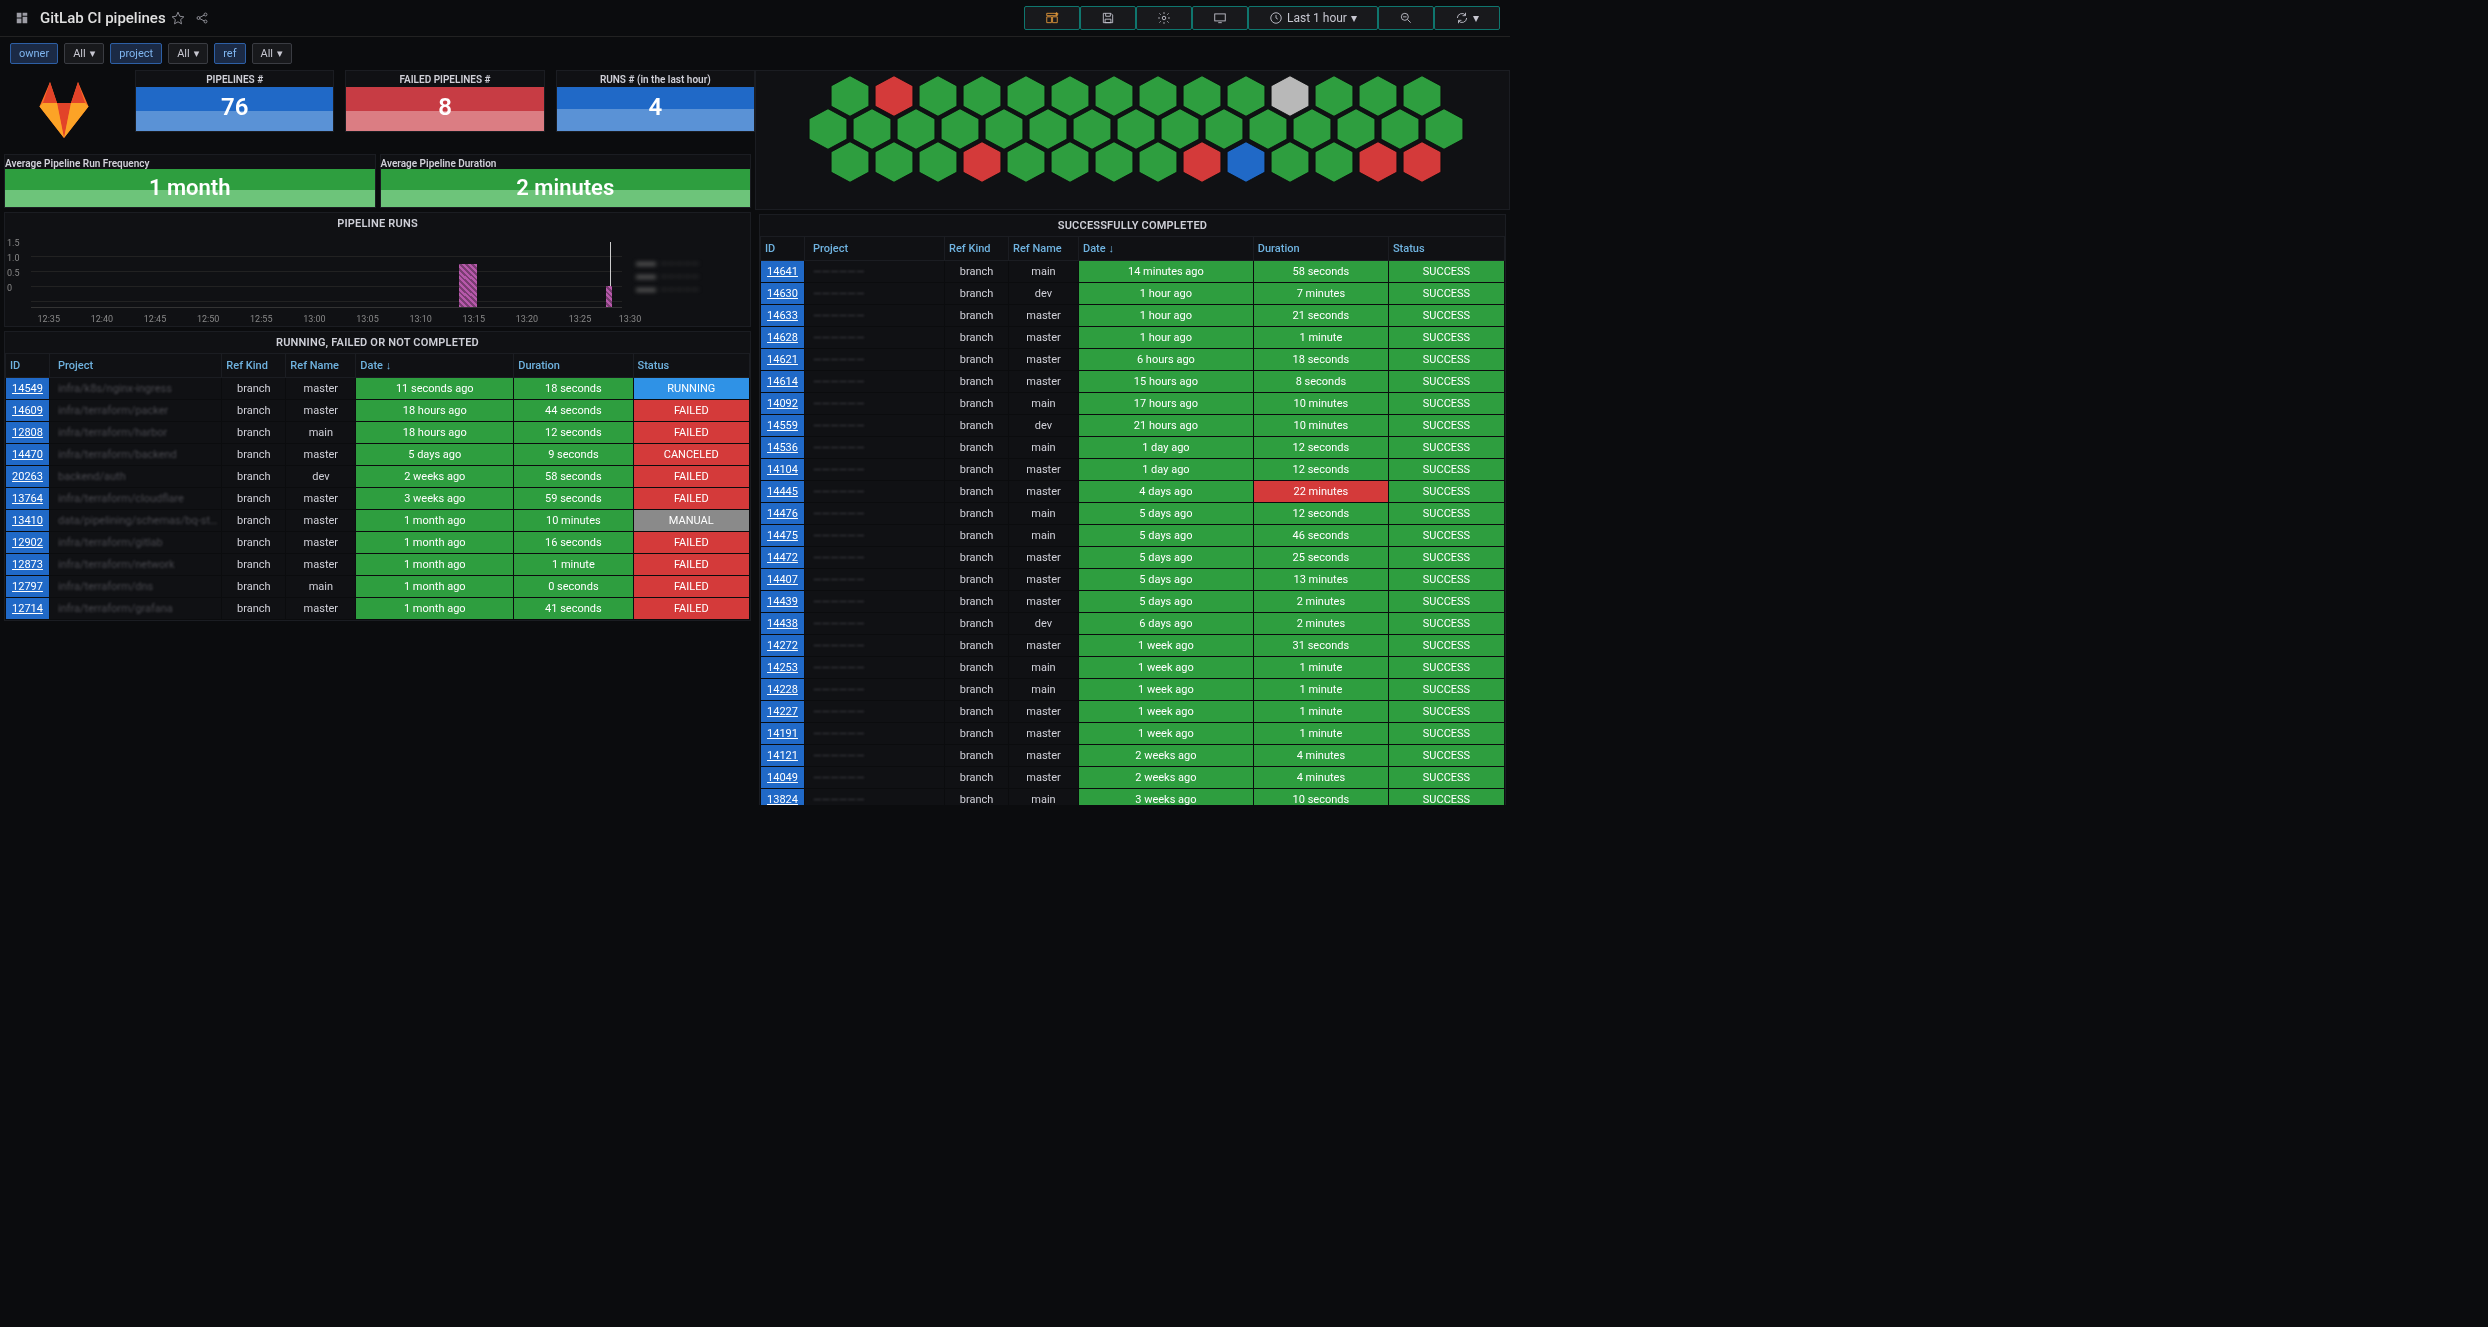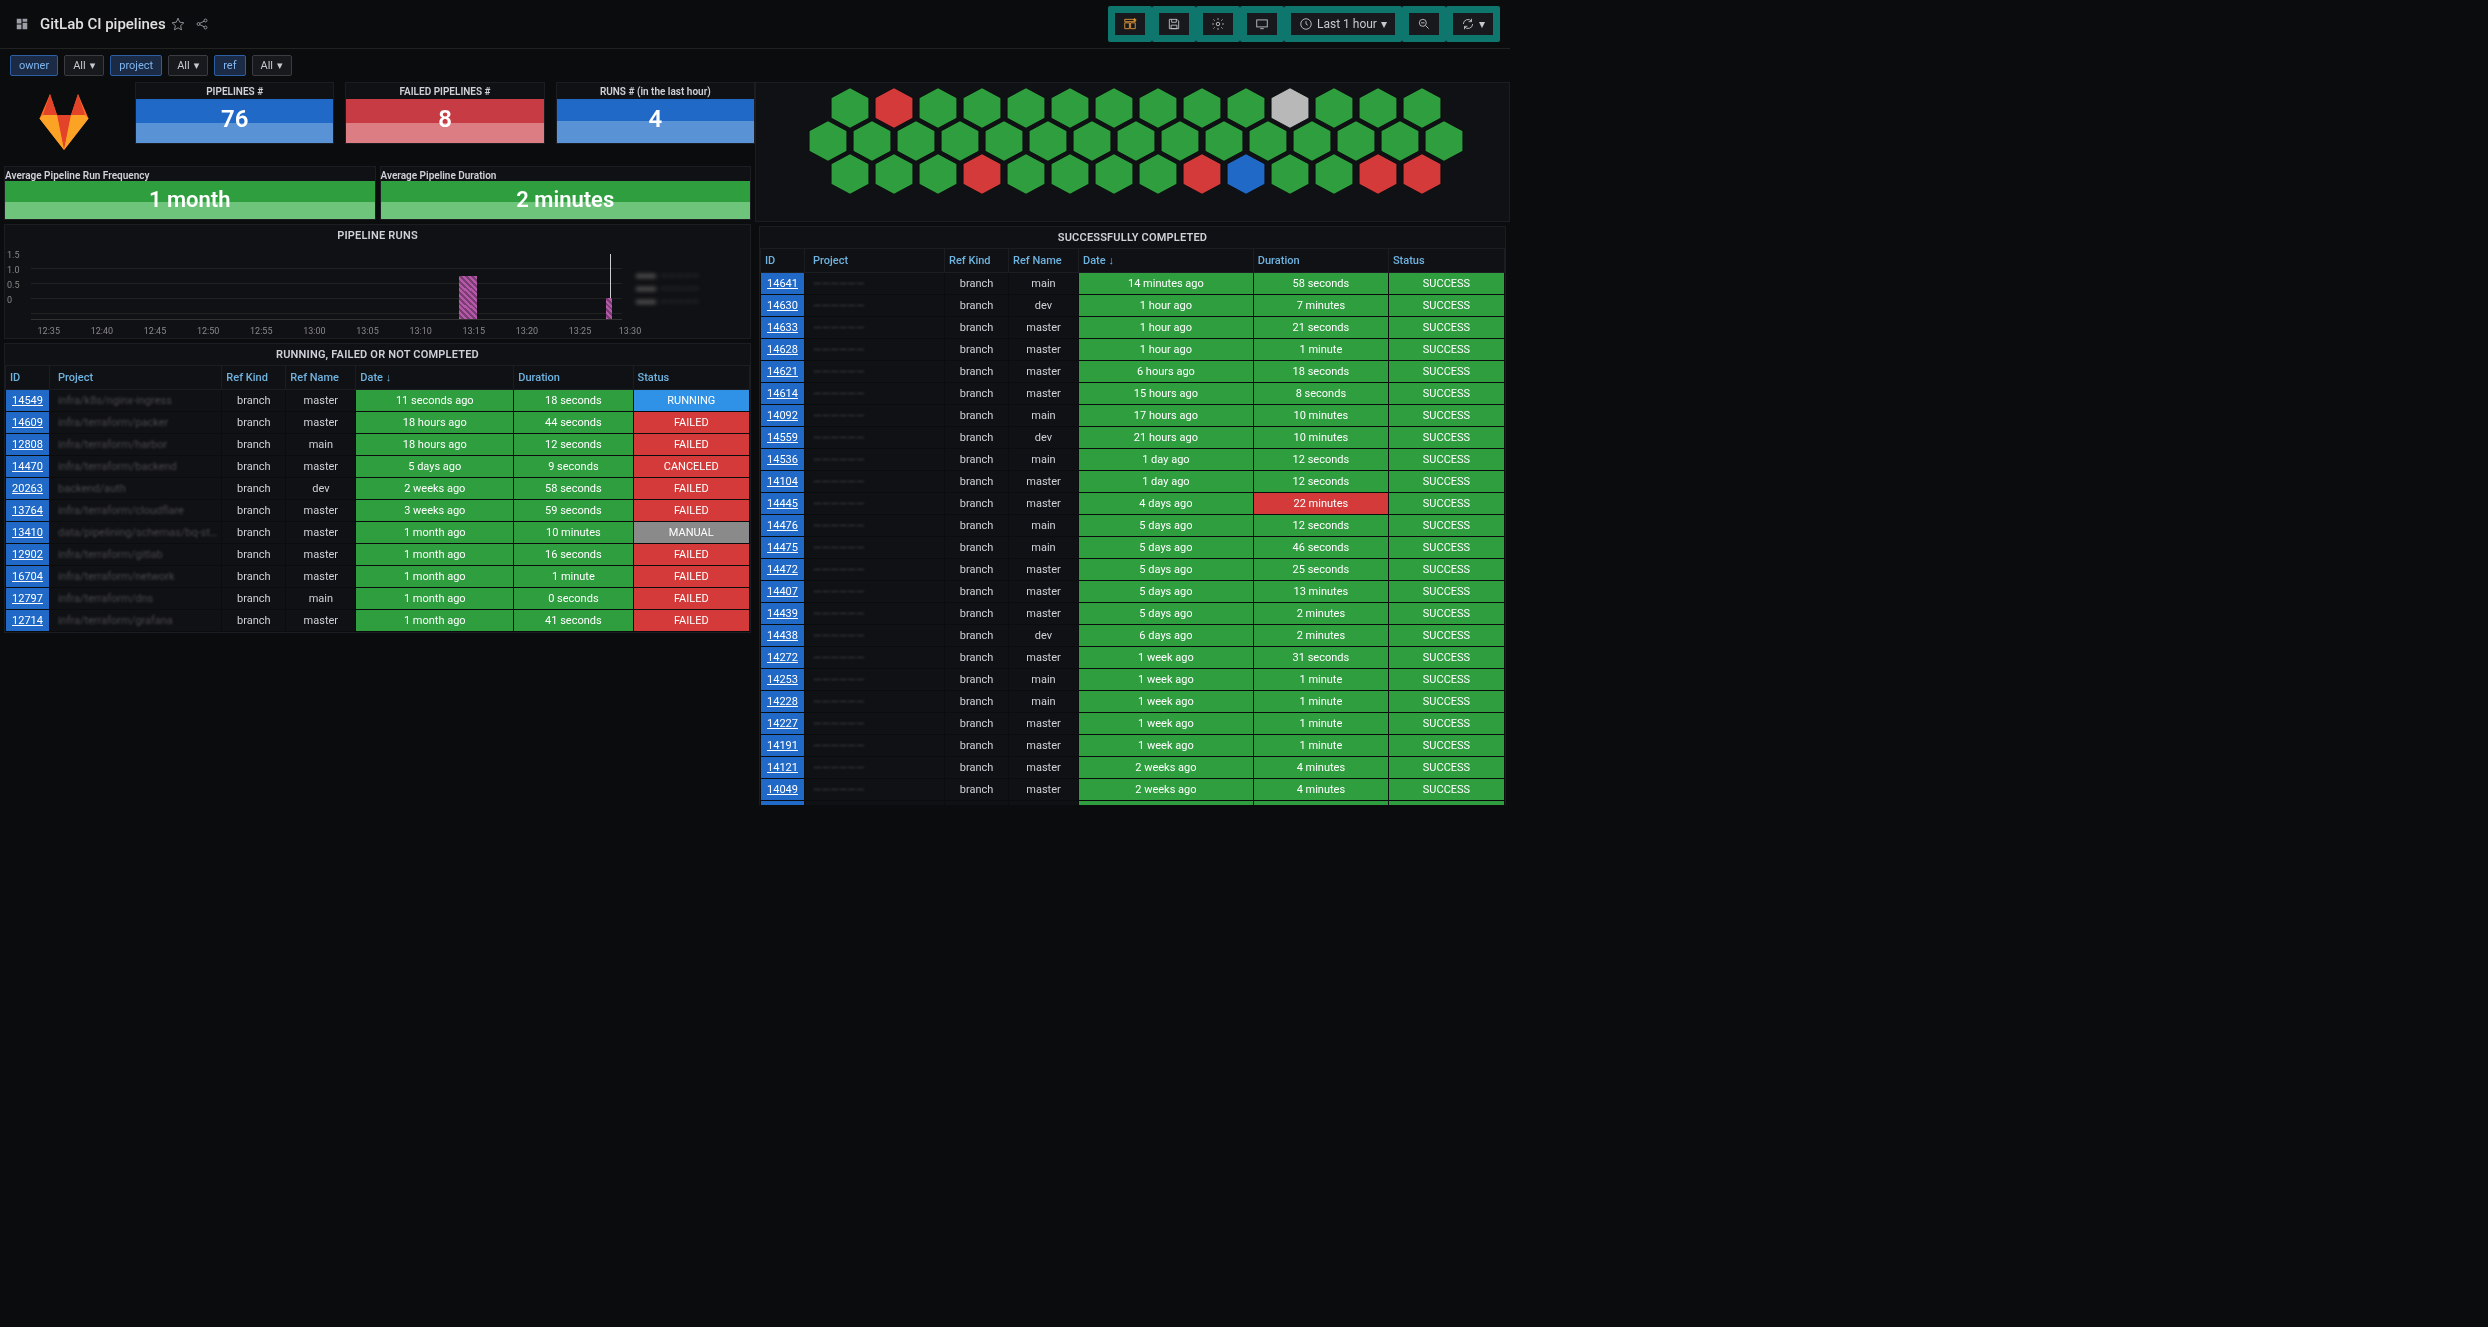--- a/index.html
+++ b/index.html
@@ -3,21 +3,21 @@
 <meta charset="utf-8">
 <style>
 *{box-sizing:border-box;margin:0;padding:0;font-family:Roboto,Helvetica,Arial,sans-serif}
 body{background:#0b0c0e;color:#ccccdc;font-size:12px;width:1510px;height:805px;overflow:hidden}
 a{color:#6fb3e0;text-decoration:underline;cursor:pointer}
 
 .topbar{display:flex;align-items:center;padding:6px 10px;border-bottom:1px solid #222}
 .topbar .title{color:#e0e0e0;font-size:15px;font-weight:500;margin-left:6px}
 .topbar .ico{width:14px;height:14px;margin:0 5px;fill:#9d9da5;cursor:pointer}
 .topbar .spacer{flex:1}
-.tb-btn{border:7px solid #0f766e;background:#18191c;color:#c7c7d1;padding:4px 8px;margin-left:0;border-radius:2px;display:flex;align-items:center;cursor:pointer;font-size:12px}
+.tb-btn{border:1px solid #0f766e;background:#18191c;color:#c7c7d1;padding:4px 20px;margin-left:0;border-radius:2px;display:flex;align-items:center;cursor:pointer;font-size:12px}
 .tb-btn svg{width:14px;height:14px;fill:#c7c7d1}
 .tb-btn .chev{margin-left:4px}
 
 .varbar{display:flex;align-items:flex-end;padding:6px 10px;gap:6px}
 .chip{border:1px solid #2d5fa5;background:#1b2a45;color:#7fb5ef;padding:3px 8px;border-radius:2px;font-size:11px}
 .sel{border:1px solid #3a3c42;background:#18191c;color:#c7c7d1;padding:3px 8px;border-radius:2px;font-size:11px;cursor:pointer;display:flex;align-items:center}
 .sel .chev{margin-left:4px}
 
 .grid{display:grid;grid-template-columns:755px 755px;grid-auto-rows:auto;gap:0}
 .panel{border:1px solid #1b1d22;background:#101114;position:relative}
@@ -338,21 +338,21 @@
             <tr>
               <td class="idcell"><a>12902</a></td>
               <td class="left proj">infra/terraform/gitlab</td>
               <td>branch</td>
               <td>master</td>
               <td class="green">1 month ago</td>
               <td class="green">16 seconds</td>
               <td class="red">FAILED</td>
             </tr>
             <tr>
-              <td class="idcell"><a>16704</a></td>
+              <td class="idcell"><a>12873</a></td>
               <td class="left proj">infra/terraform/network</td>
               <td>branch</td>
               <td>master</td>
               <td class="green">1 month ago</td>
               <td class="green">1 minute</td>
               <td class="red">FAILED</td>
             </tr>
             <tr>
               <td class="idcell"><a>12797</a></td>
               <td class="left proj">infra/terraform/dns</td>

